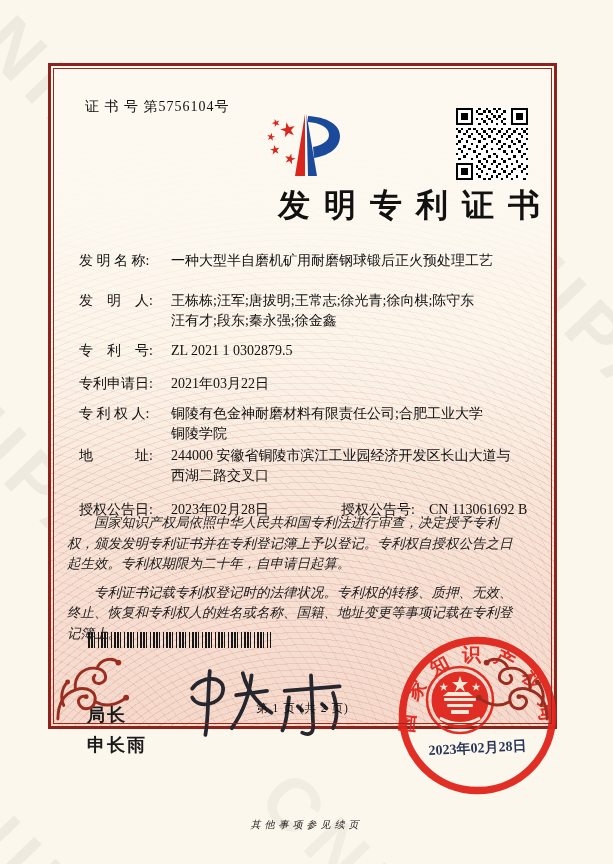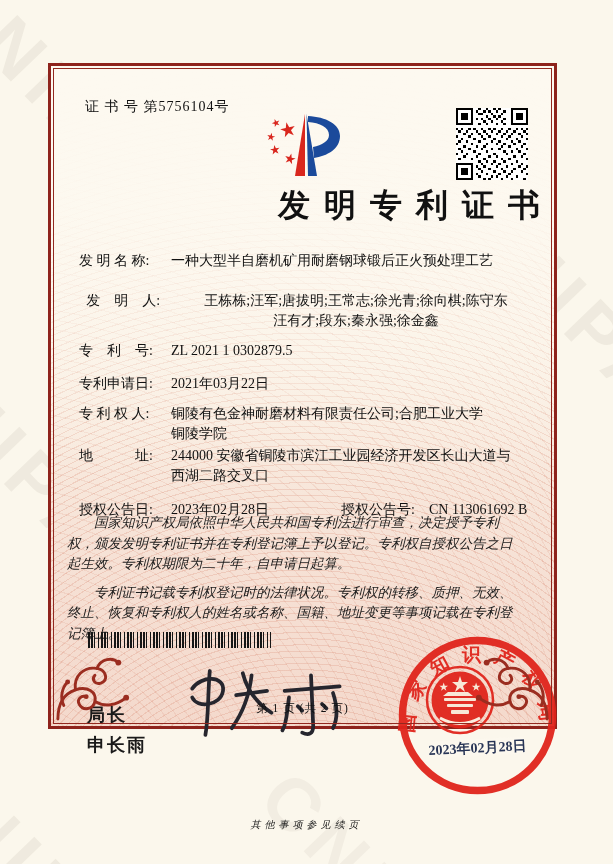--- a/index.html
+++ b/index.html
@@ -48,21 +48,21 @@
   .title{
     position:absolute;left:0;top:118px;width:100%;text-align:right;
     font-size:32px;font-weight:bold;letter-spacing:14px;padding-left:14px;
     box-sizing:border-box;
   }
   .fields{position:absolute;left:28px;top:185px;width:462px;font-size:14px;line-height:20px;}
   .row{display:flex;}
   .lab{width:92px;flex:none;white-space:pre;}
   .val{flex:1;}
   .r-name{margin-bottom:20px;}
-  .r-inv{margin-bottom:10px;text-align:center;}
+  .r-inv{margin-bottom:10px;}
   .r-pat{margin-bottom:13px;}
   .r-fil{margin-bottom:10px;}
   .r-pte{margin-bottom:2px;}
   .r-addr{margin-bottom:14px;}
   .pair1{width:262px;display:flex;flex:none;}
   .pair2{display:flex;flex:1;}
   .pair2 .lab{width:88px;}
   .paras{position:absolute;left:16px;top:447px;width:456px;}
   .paras p{
     margin:0 0 8px 0;font-size:13.5px;line-height:20.5px;

